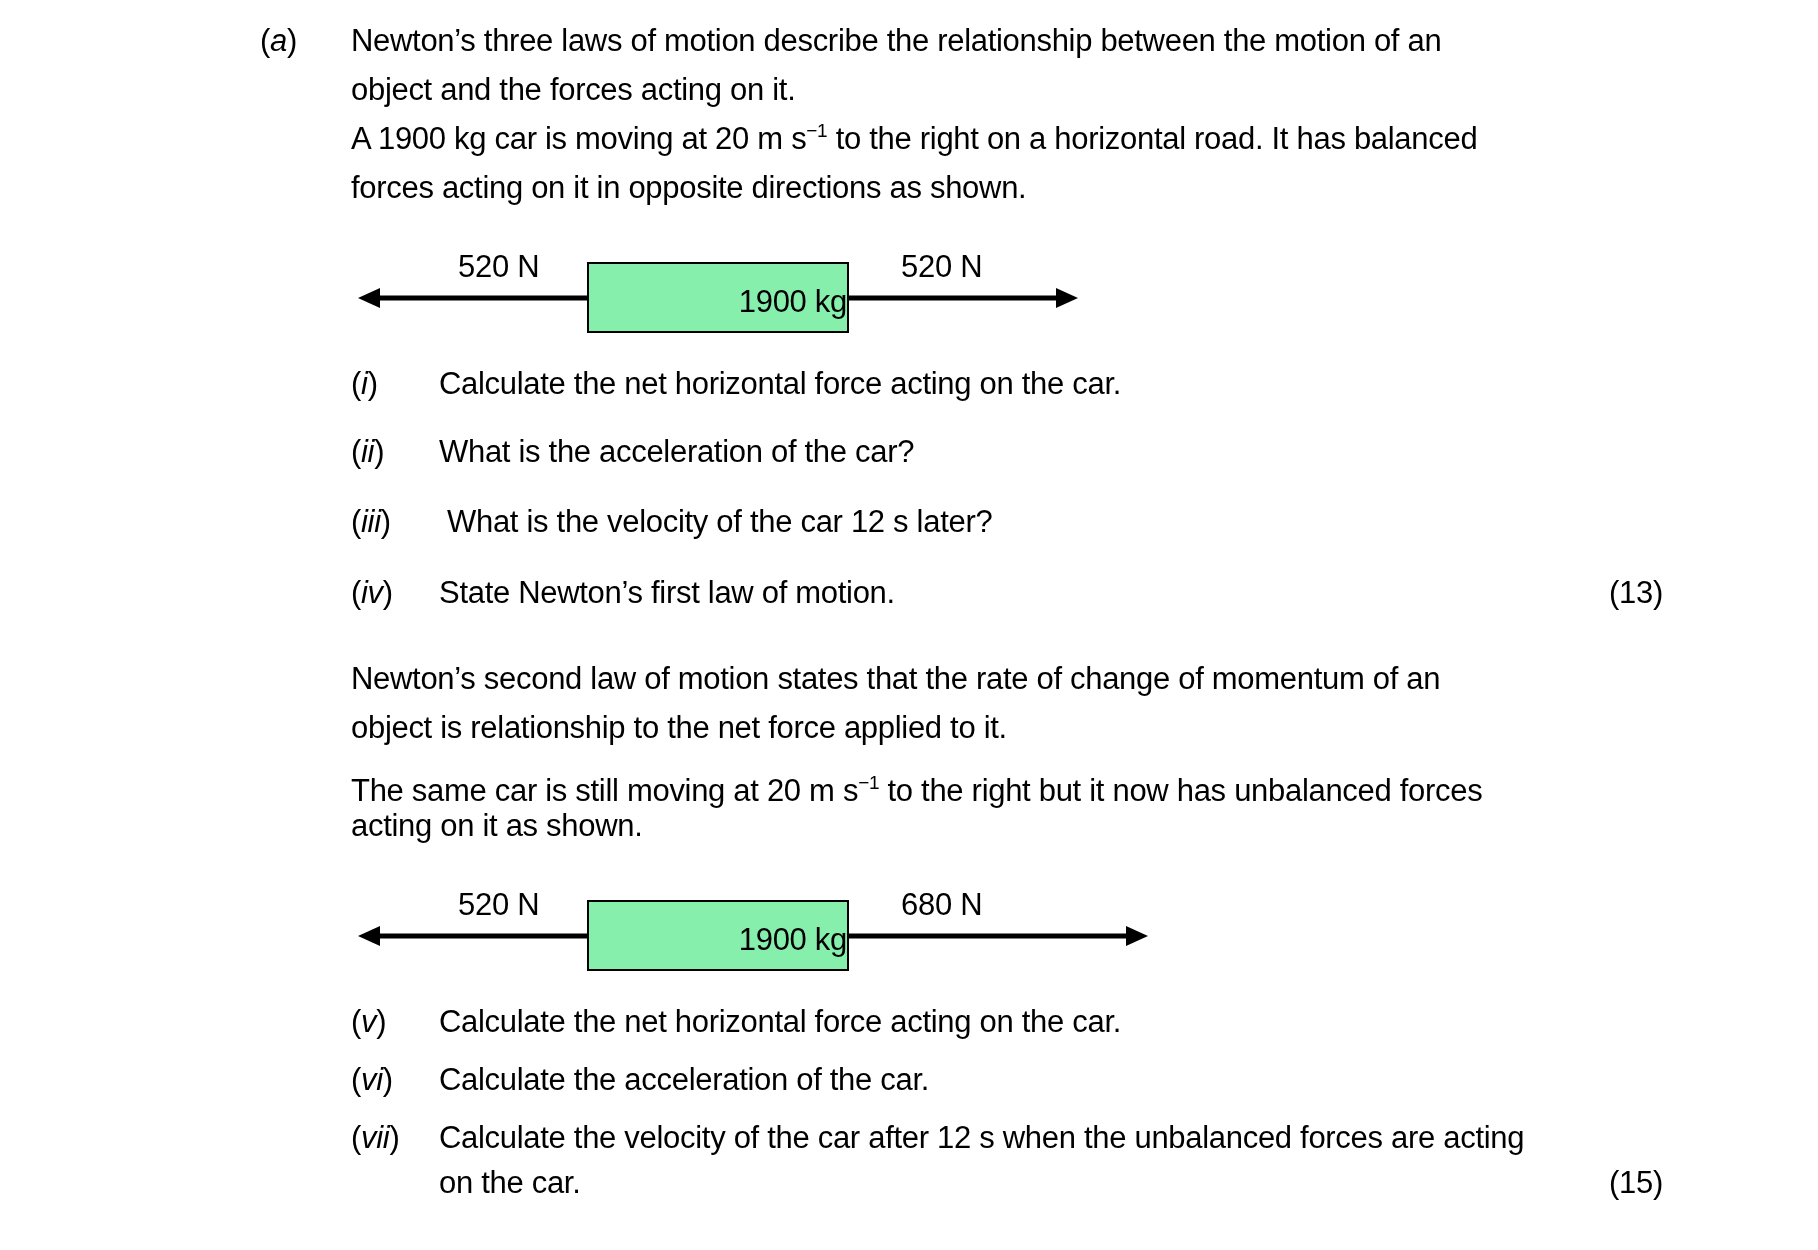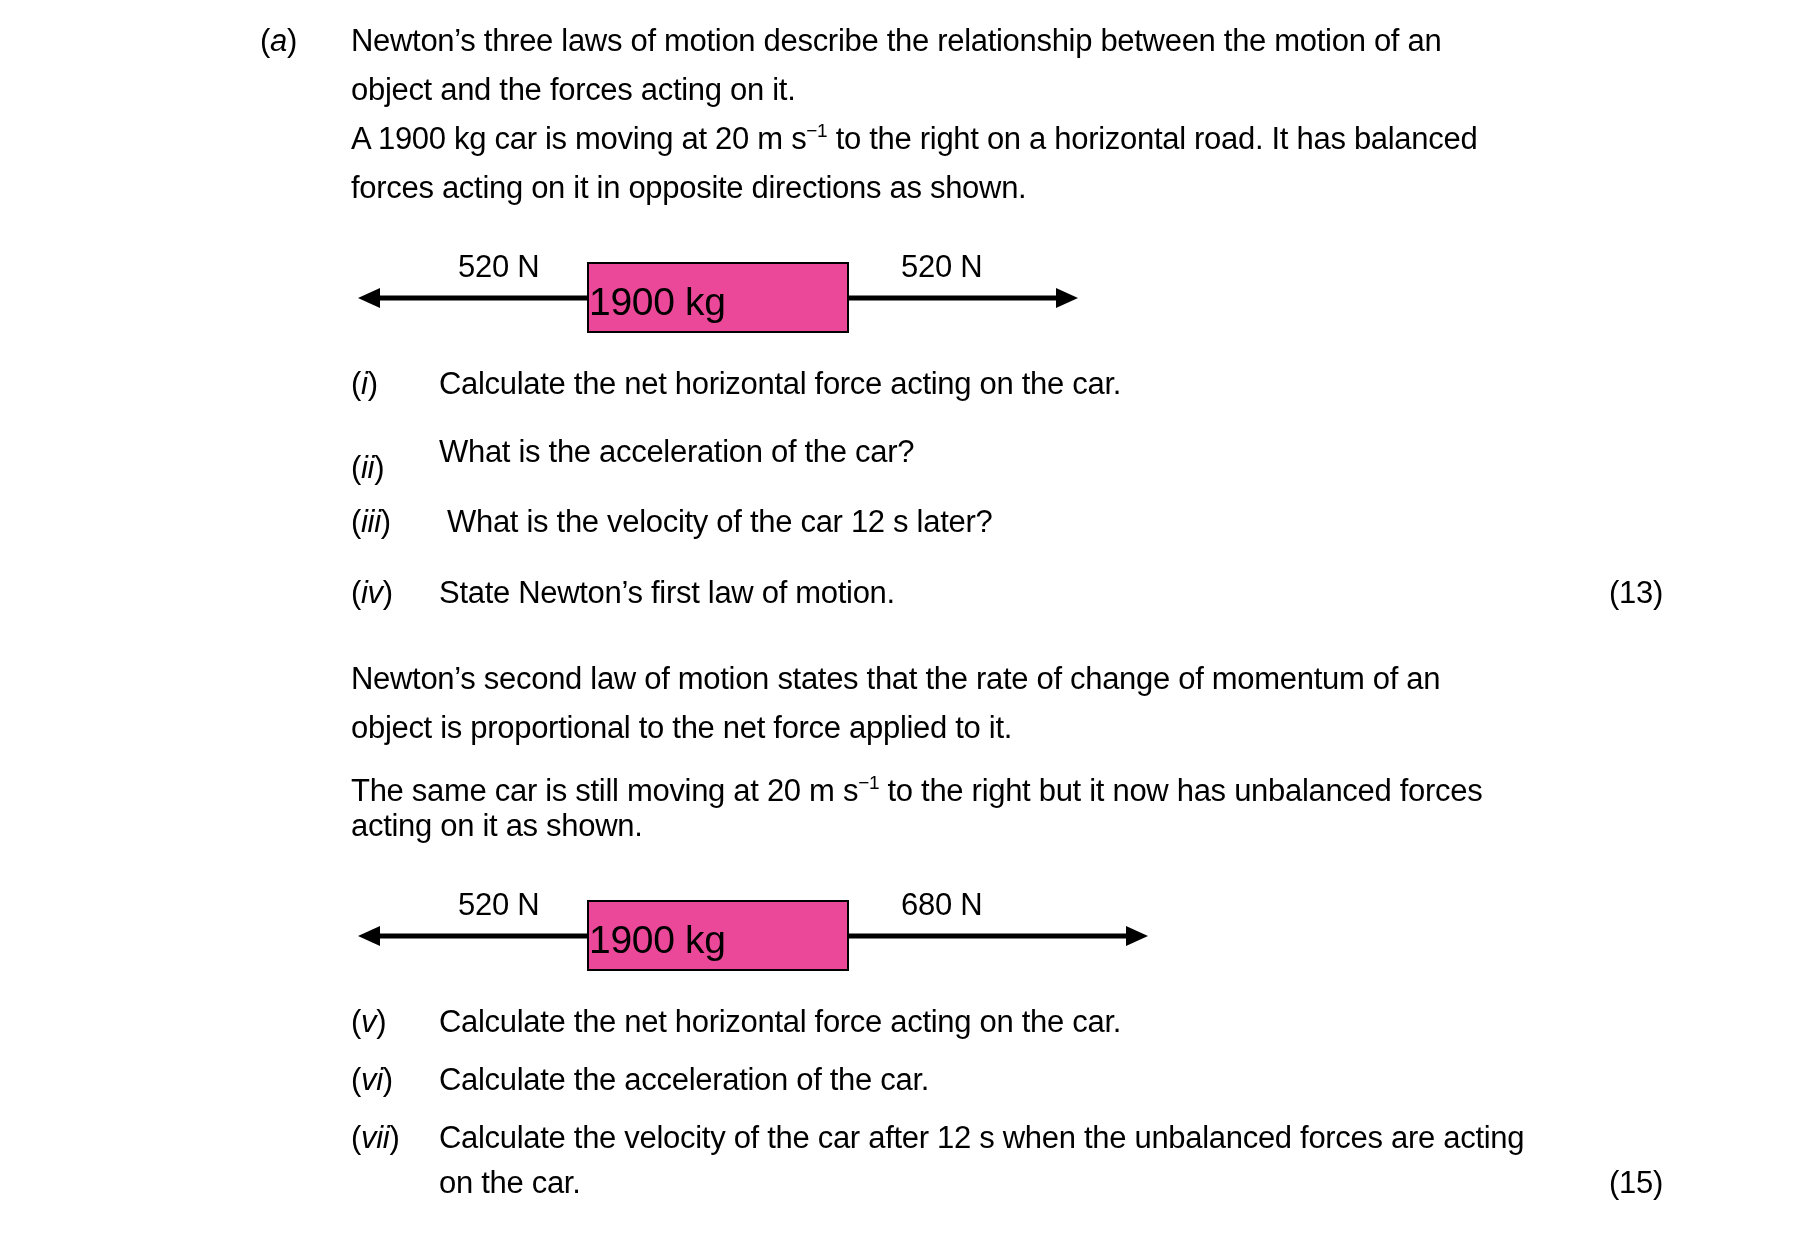--- a/index.html
+++ b/index.html
@@ -27,25 +27,25 @@
     .sup {
       font-size: 19px;
       vertical-align: 12px;
       line-height: 0;
     }
     .right { text-align: right; }
     .box {
       position: absolute;
       border: 2.5px solid #000000;
       box-sizing: border-box;
-      background: #ec4899;
+      background: #86efac;
       display: flex;
       align-items: center;
-      justify-content: flex-start;
-      font-size: 39px;
+      justify-content: flex-end;
+      font-size: 31px;
       letter-spacing: -0.3px;
     }
     .box span { transform: translateY(4px); }
     .arrow-line {
       position: absolute;
       height: 5px;
       background: #000000;
       transform: translateY(-50%);
     }
     .head-left, .head-right {
@@ -78,34 +78,34 @@
       <span>1900 kg</span>
     </div>
   <div class="arrow-line" style="left:848px; top:298px; width:212px;"></div>
   <div class="head-right" style="left:1056px; top:298px;"></div>
 </div>
 
 <div>
   <div class="t" style="left:351px; top:384px;"><span>(</span><span class="it">i</span><span>)</span></div>
   <div class="t" style="left:439px; top:384px;">Calculate the net horizontal force acting on the car.</div>
 
-  <div class="t" style="left:351px; top:452px;margin-top:16px;"><span>(</span><span class="it">ii</span><span>)</span></div>
+  <div class="t" style="left:351px; top:452px;"><span>(</span><span class="it">ii</span><span>)</span></div>
   <div class="t" style="left:439px; top:452px;text-align:center;">What is the acceleration of the car?</div>
 
   <div class="t" style="left:351px; top:522px;"><span>(</span><span class="it">iii</span><span>)</span></div>
   <div class="t" style="left:439px; top:522px;margin-left:8px;">What is the velocity of the car 12 s later?</div>
 
   <div class="t" style="left:351px; top:593px;"><span>(</span><span class="it">iv</span><span>)</span></div>
   <div class="t" style="left:439px; top:593px;">State Newton’s first law of motion.</div>
 
   <div class="t right" style="right:155px; top:593px;">(13)</div>
 </div>
 
 <div class="t" style="left:351px; top:679px;">Newton’s second law of motion states that the rate of change of momentum of an</div>
-<div class="t" style="left:351px; top:728px;">object is proportional to the net force applied to it.</div>
+<div class="t" style="left:351px; top:728px;">object is relationship to the net force applied to it.</div>
 <div class="t" style="left:351px; top:791px;"><span>The same car is still moving at 20 m s</span><span class="sup">−1</span><span> to the right but it now has unbalanced forces</span></div>
 <div class="t" style="left:351px; top:826px;">acting on it as shown.</div>
 
 <div>
   <div class="t" style="left:458px; top:905px;">520 N</div>
   <div class="t" style="left:901px; top:905px;">680 N</div>
   <div class="head-left" style="left:358px; top:936px;"></div>
   <div class="arrow-line" style="left:376px; top:936px; width:212px;"></div>
   <div class="box" style="left:587px; top:900px; width:262px; height:71px;">
       <span>1900 kg</span>

